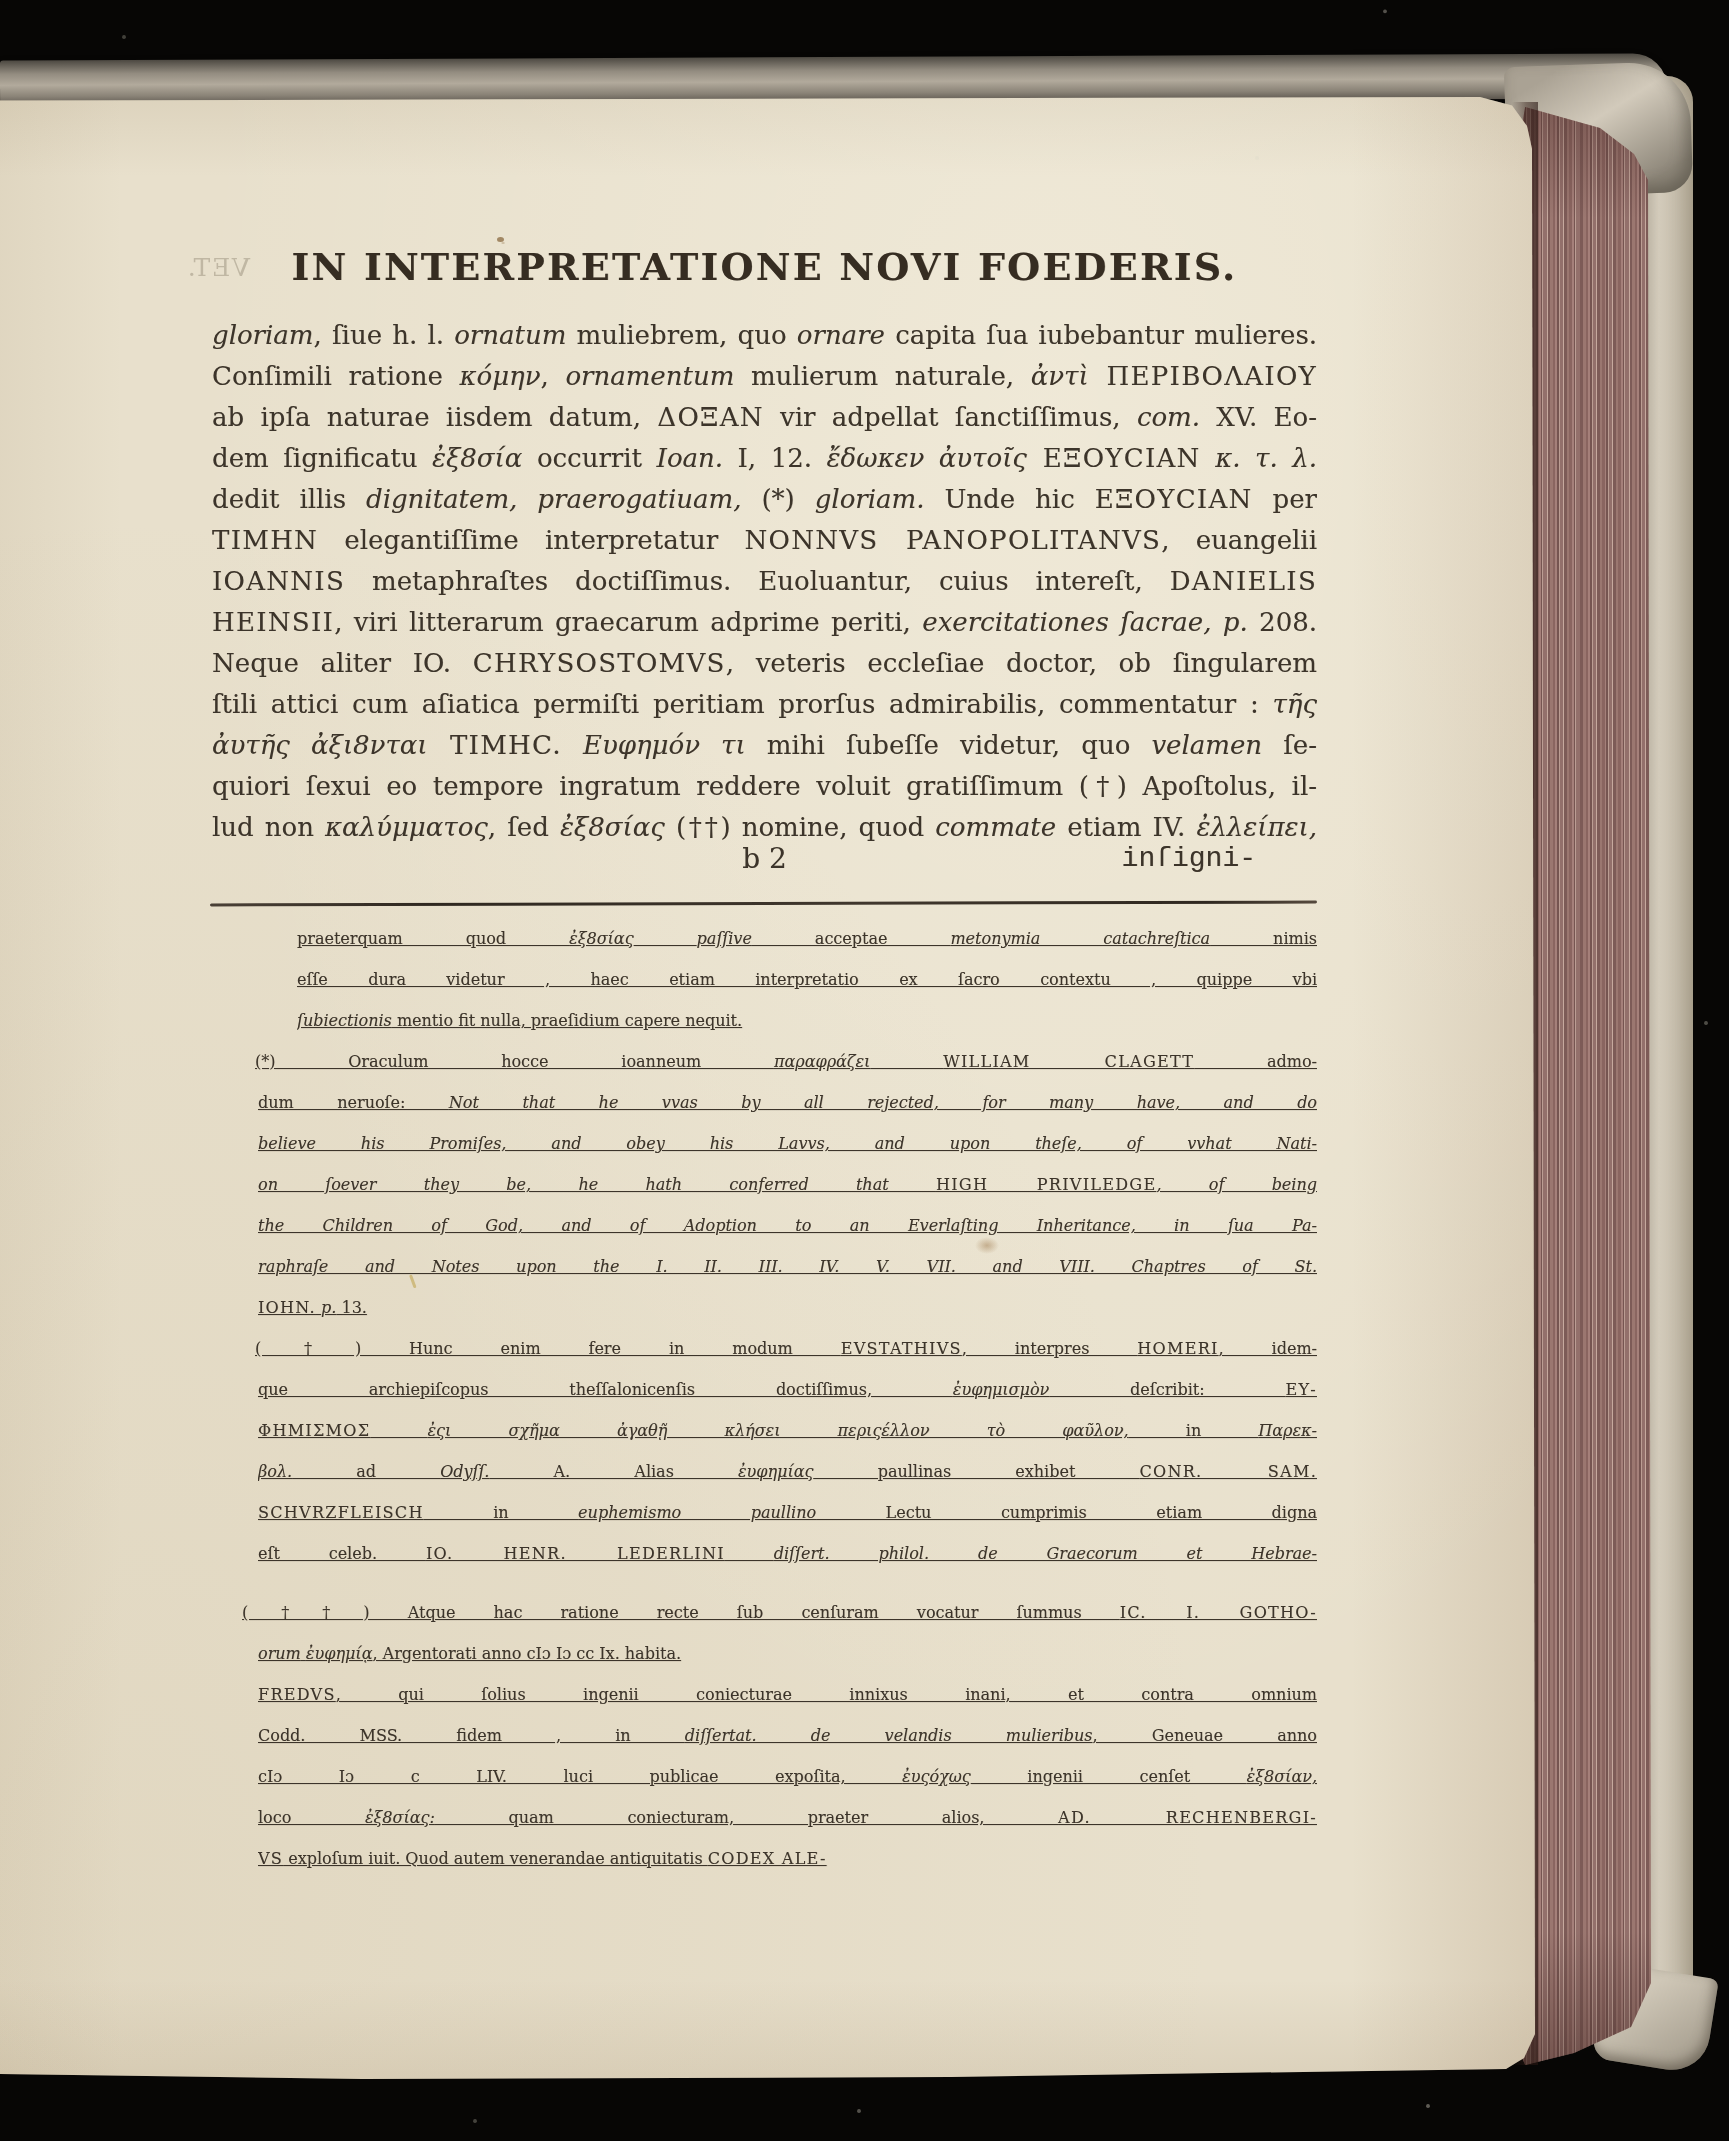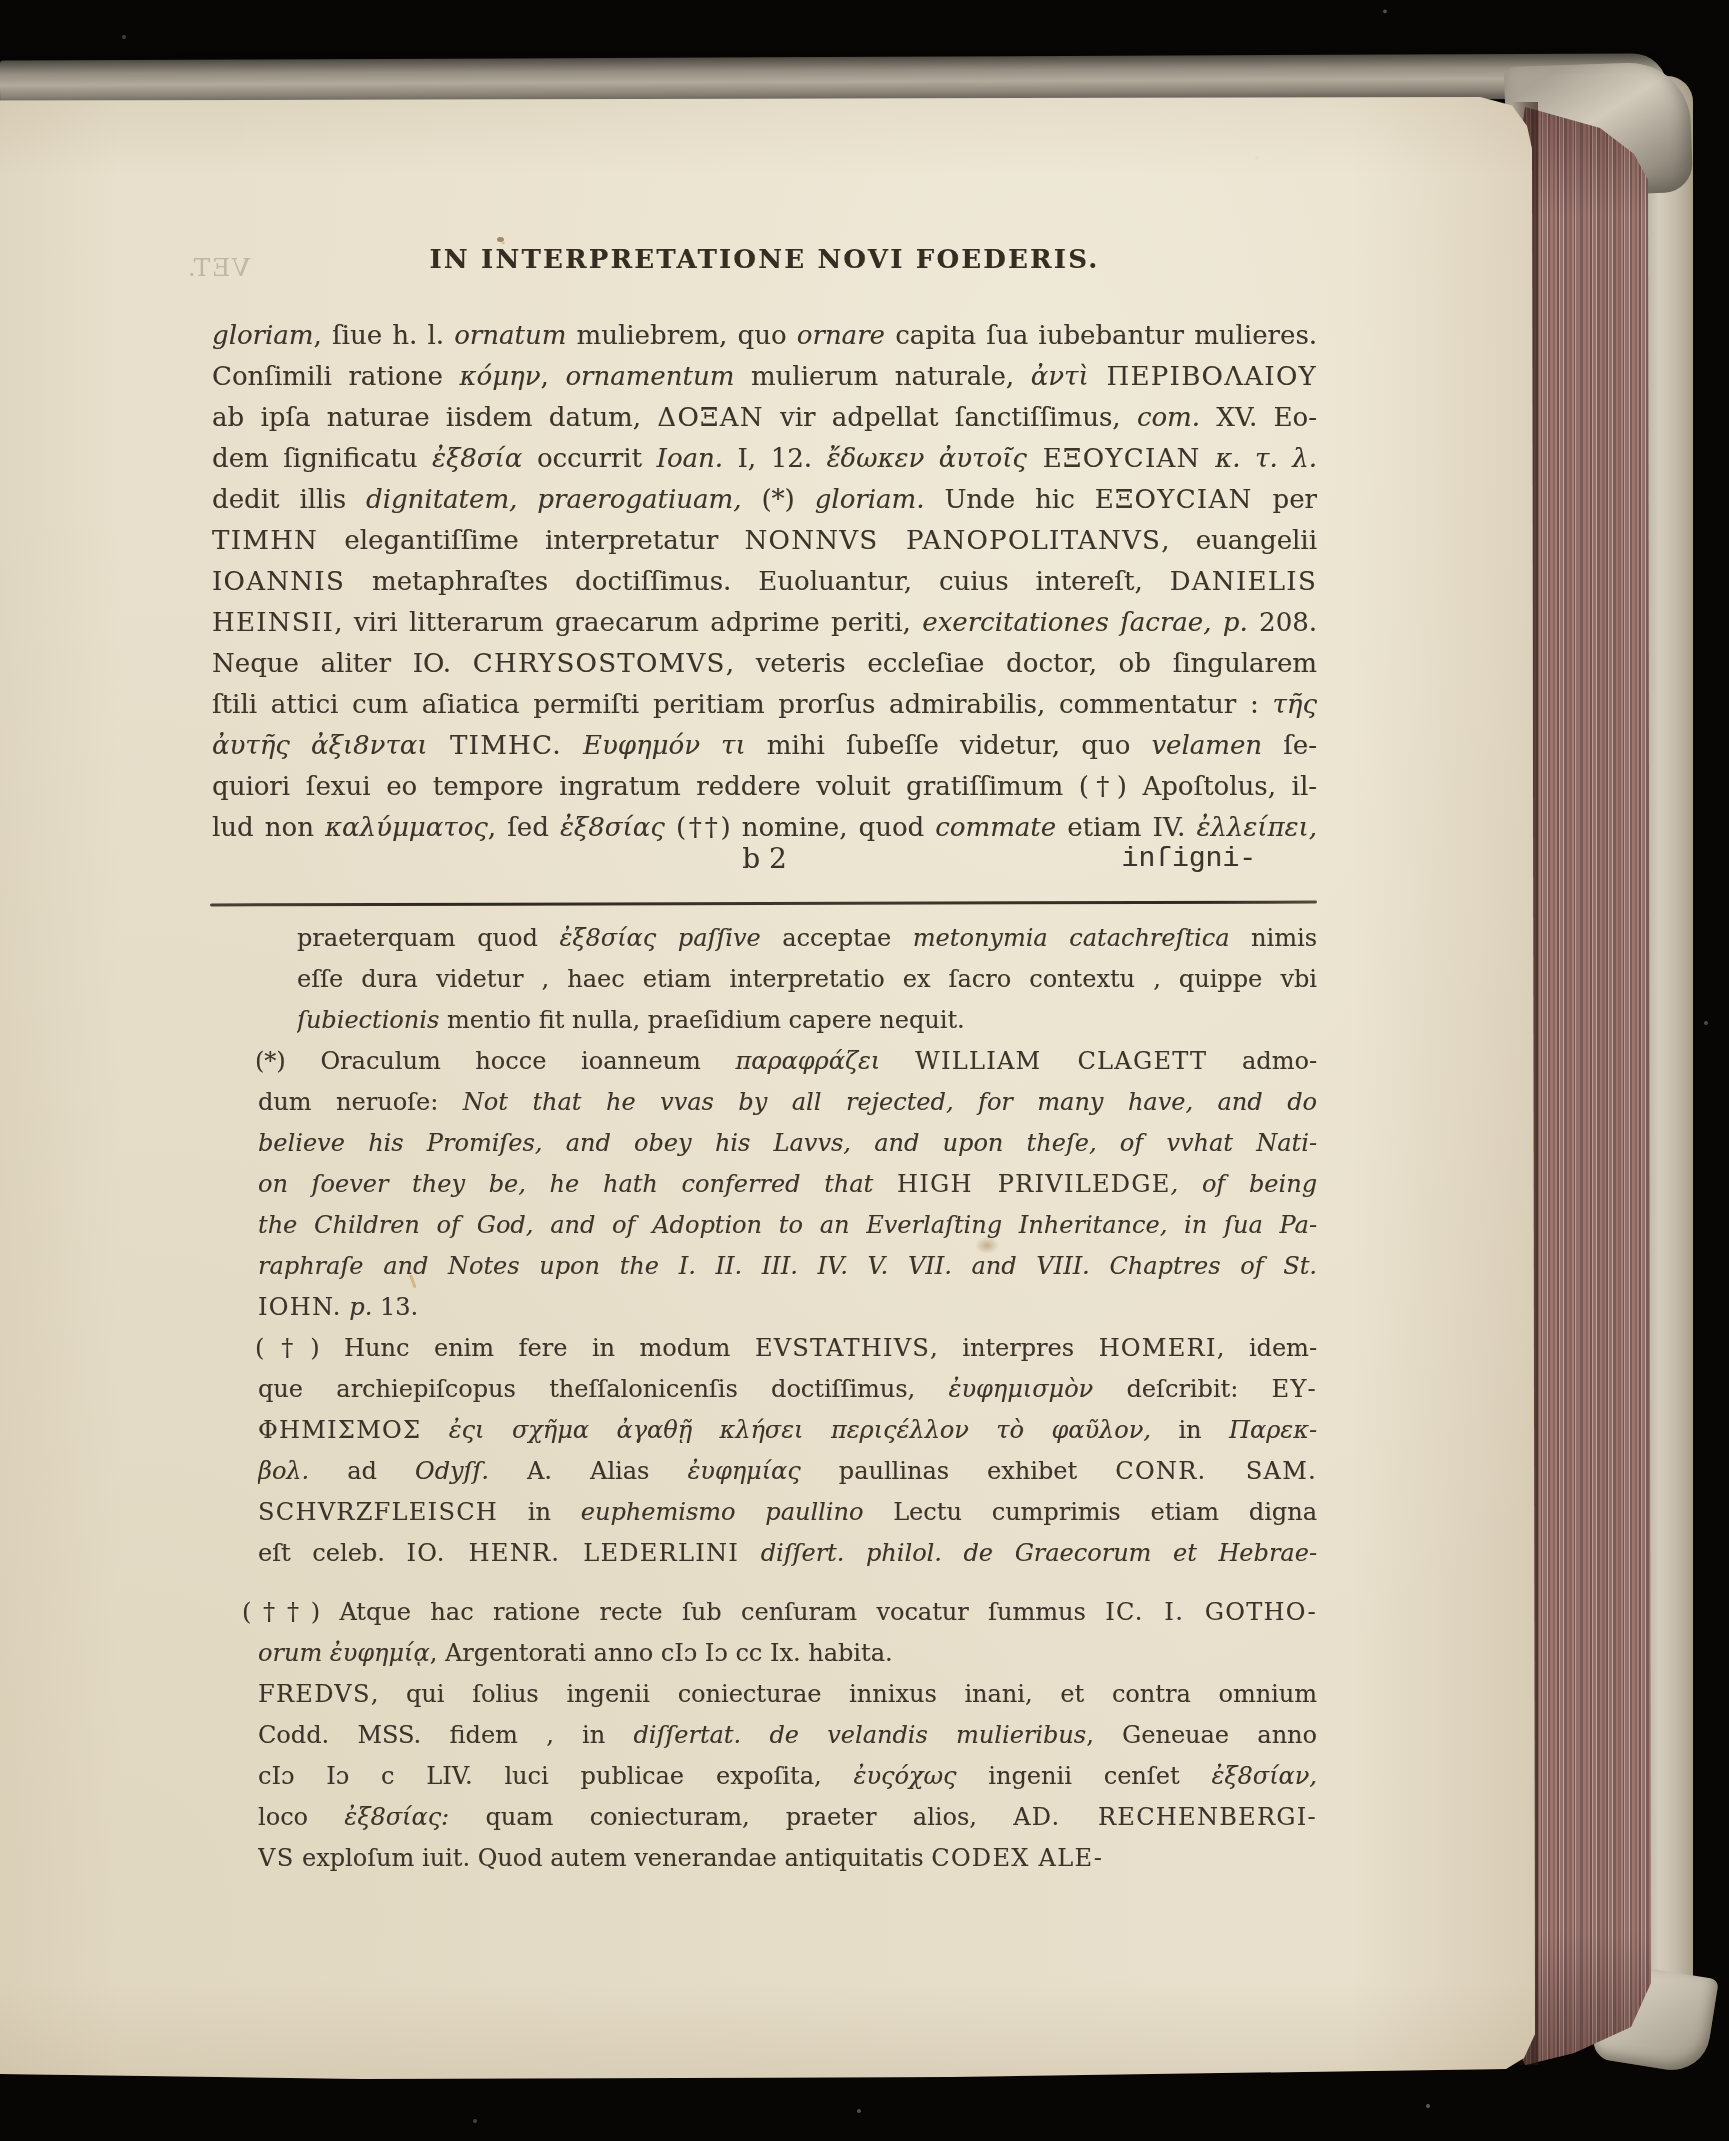--- a/index.html
+++ b/index.html
@@ -43,34 +43,34 @@
       radial-gradient(ellipse at 8% 92%,rgba(175,155,115,.12),rgba(175,155,115,0) 55%),
       linear-gradient(90deg,rgba(150,128,92,.10),rgba(150,128,92,0) 8%,rgba(150,128,92,0) 88%,rgba(150,120,88,.20)),
       linear-gradient(180deg,rgba(140,118,84,.12),rgba(140,118,84,0) 4%,rgba(140,118,84,0) 95%,rgba(140,115,82,.14));
     clip-path:polygon(0 3.5px,1480px 0,1512px 8.6px,1527px 29px,1532px 52px,
         1535px 1937px,1524px 1961px,1506px 1972px,951px 1980px,363px 1982px,0 1977px);
     color:#3c342a;}
   .page *{text-shadow:0.3px 0.3px 0 rgba(62,52,40,.32);}
 
   
   .header{position:absolute;left:212px;top:147px;width:1105px;text-align:center;
-    font-size:26px;font-weight:bold;letter-spacing:2.2px;color:#362d22;}
+    font-size:38px;font-weight:bold;letter-spacing:2.2px;color:#362d22;}
   .ghost{position:absolute;left:186px;top:156px;font-size:25px;letter-spacing:1.7px;
     color:rgba(100,90,68,.30);transform:scaleX(-1);text-shadow:none;}
   .main{position:absolute;left:212px;top:218px;width:1105px;}
   .line{height:41px;line-height:41px;font-size:26px;overflow:hidden;}
   .jl{text-align:justify;text-align-last:justify;}
   .sigline{position:absolute;left:212px;top:741px;width:1105px;height:41px;
     line-height:41px;font-size:28px;text-align:center;}
   .catch{position:absolute;right:61px;top:0;font-family:Liberation Mono, monospace;}
   .rule{position:absolute;left:210px;top:805px;width:1107px;height:2.6px;
     background:linear-gradient(90deg,#4a4036,#2f2820 20%,#40372d 60%,#2f2820 90%,#55493d);
     transform:rotate(-0.15deg);border-radius:1.7px;}
   .fn{position:absolute;left:212px;top:821px;width:1105px;}
-  .fline{height:41px;line-height:41px;font-size:24px;overflow:hidden;}
+  .fline{height:41px;line-height:41px;font-size:16px;overflow:hidden;text-decoration:underline;}
   .indA{margin-left:85px;}
   .cont{margin-left:46px;}
   .mk{margin-left:43px;}
   .mk2{margin-left:30px;}
   .gap{margin-top:18px;}
 
   .s-i{font-style:italic;}
   .s-g{font-style:italic;margin-top:48px;}
   .s-c{letter-spacing:1.3px;}
 

